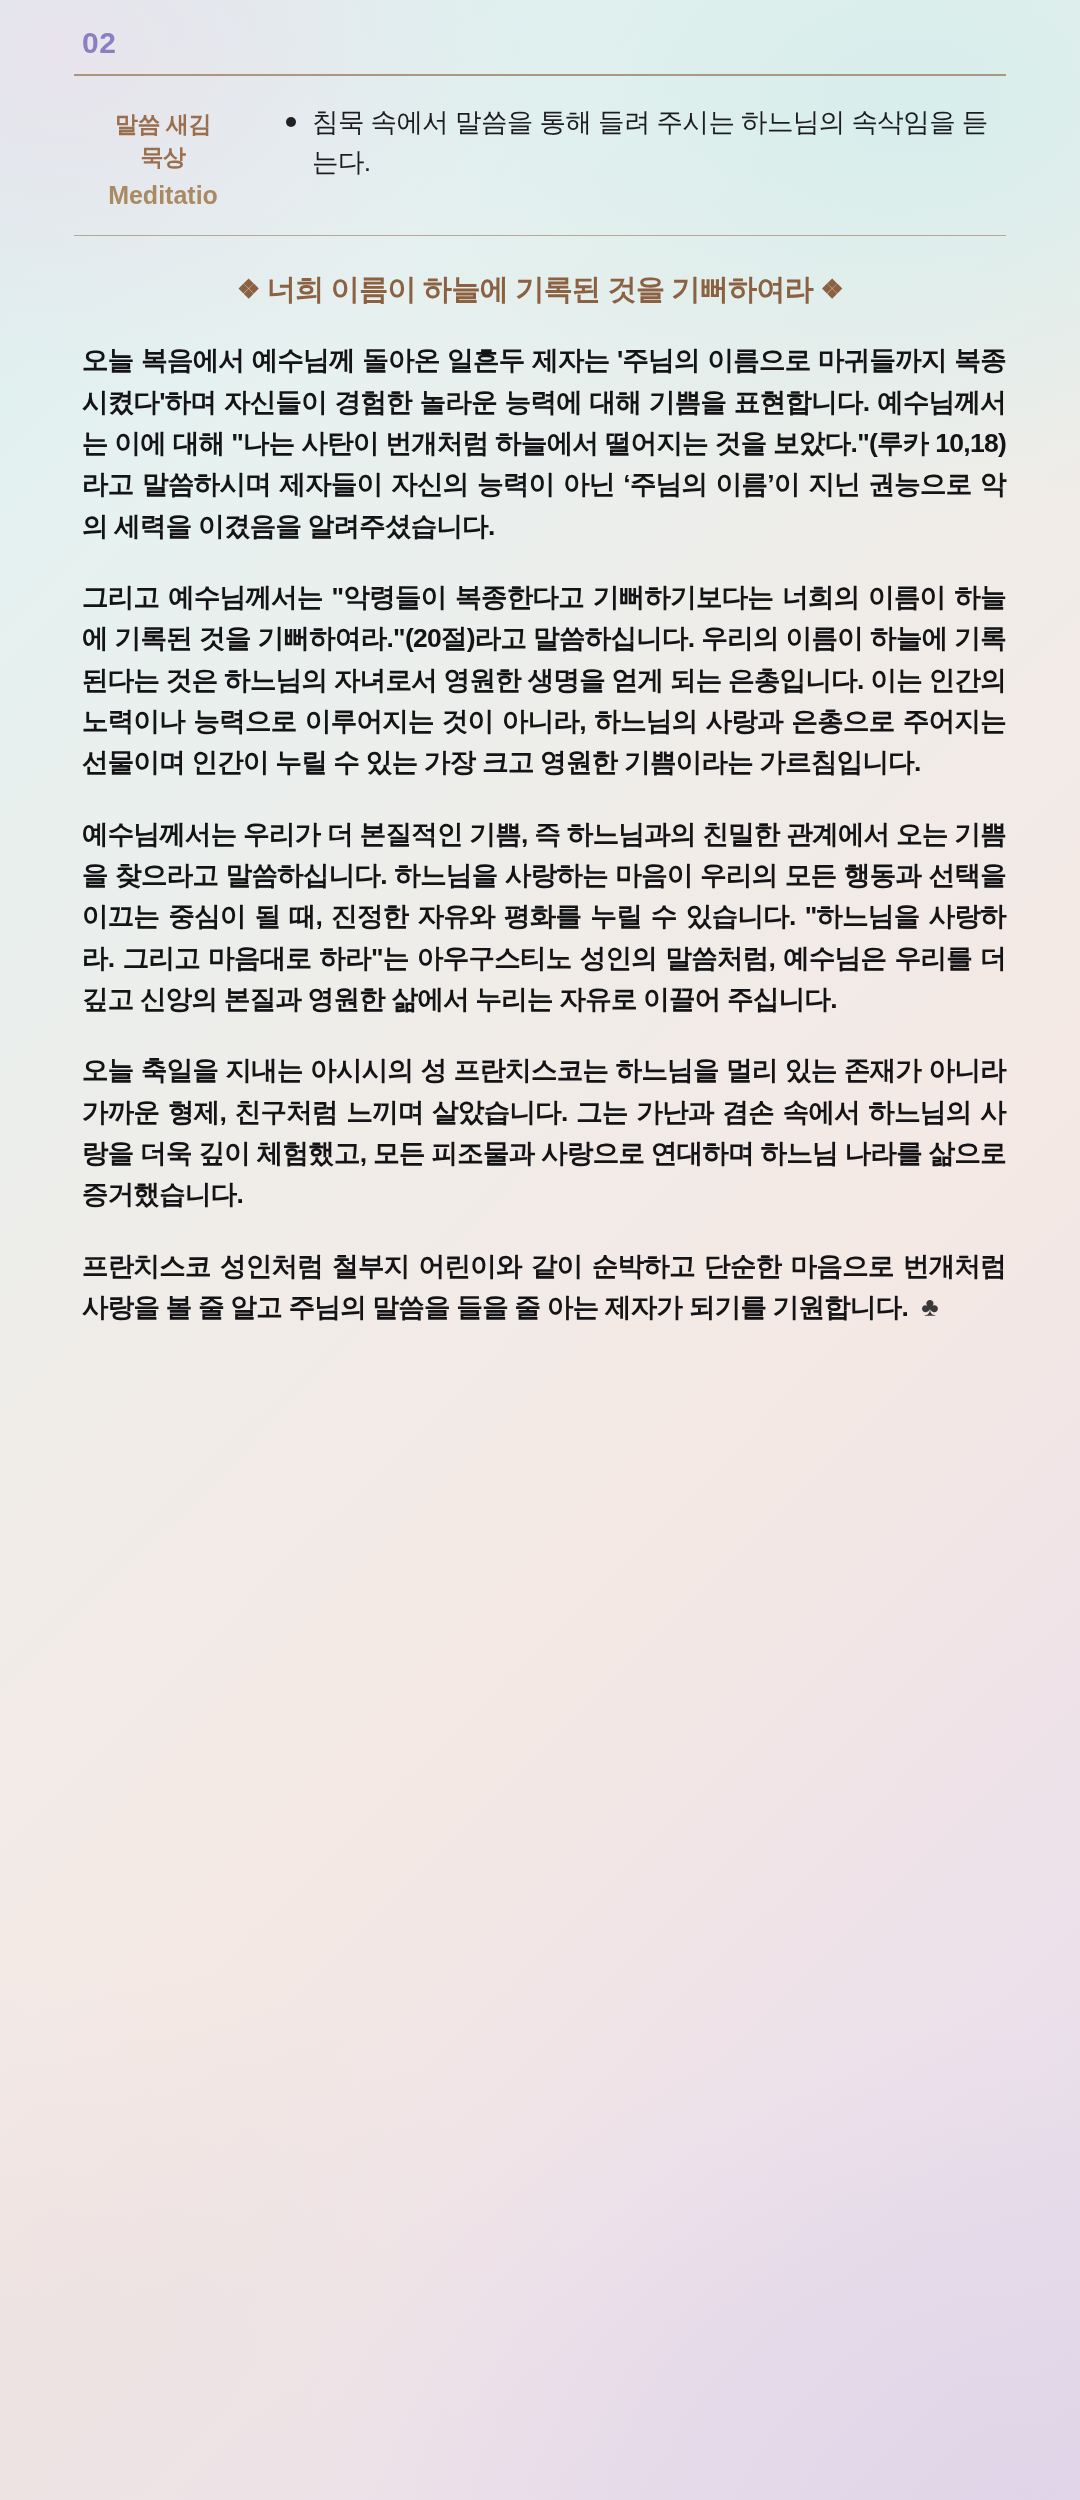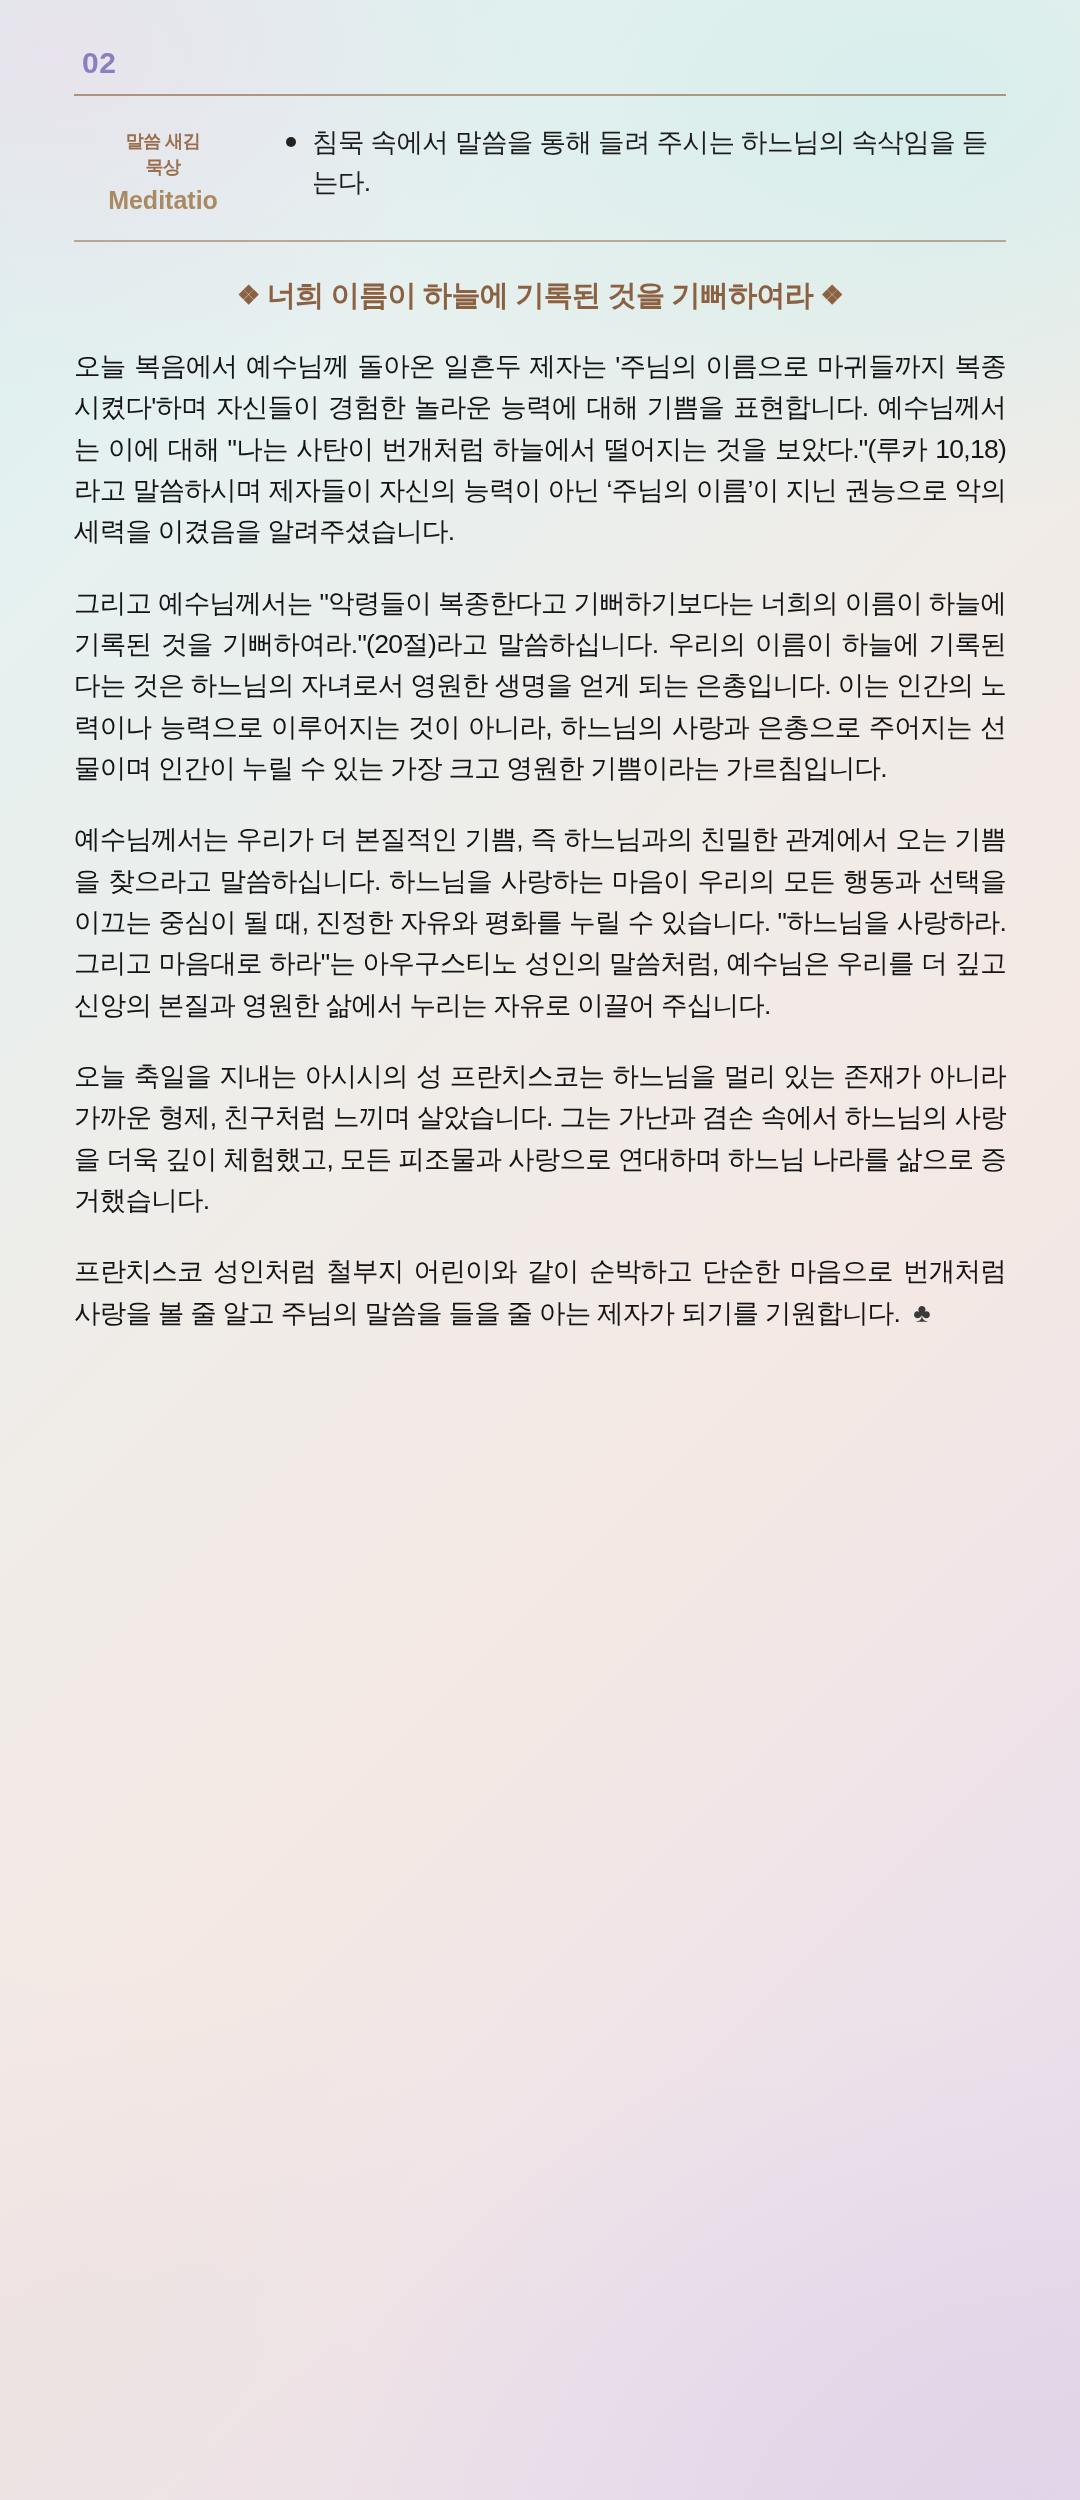--- a/index.html
+++ b/index.html
@@ -22,21 +22,21 @@
       radial-gradient(ellipse 700px 500px at 5% 2%, rgba(236,224,236,0.8) 0%, rgba(236,224,236,0) 70%),
       radial-gradient(ellipse 1000px 700px at 95% 100%, rgba(224,212,232,0.9) 0%, rgba(224,212,232,0) 70%),
       radial-gradient(ellipse 900px 600px at 0% 95%, rgba(236,226,226,0.8) 0%, rgba(236,226,226,0) 70%);
     padding: 0 50px;
     box-sizing: border-box;
   }
   .page-number {
     color: #8a7fc0;
     font-size: 30px;
     font-weight: 700;
-    padding-top: 46px;
+    padding-top: 26px;
     padding-left: 32px;
     letter-spacing: 0.5px;
   }
   .rule {
     height: 2px;
     background: #9a7a5e;
     opacity: 0.75;
     margin: 14px 24px 0 24px;
   }
   .rule.thin {
@@ -53,21 +53,21 @@
   .meditatio-title {
     width: 178px;
     flex: 0 0 178px;
     text-align: center;
     color: #9a6f4e;
     font-weight: 700;
     line-height: 1.45;
     padding-top: 6px;
   }
   .meditatio-title .kr {
-    font-size: 18px;
+    font-size: 23px;
     display: block;
     letter-spacing: -0.5px;
   }
   .meditatio-title .lat {
     font-size: 25px;
     display: block;
     color: #a98a62;
     margin-top: 2px;
   }
   .meditatio-list {
@@ -108,24 +108,25 @@
     font-size: 26px;
     vertical-align: 1px;
   }
   .body-text {
     padding: 0 24px;
   }
   .body-text p {
     font-size: 26.5px;
     line-height: 1.56;
     color: #141416;
-    margin: 0 0 30px 0;
+    margin: 0 0 30px 8px;
     letter-spacing: -0.75px;
     text-align: justify;
     text-justify: inter-character;
+    font-weight: bold;
   }
   .body-text p:last-child {
     margin-bottom: 0;
   }
   .end-clover {
     color: #3a3a3a;
   }
 </style>
 </head>
 <body>

